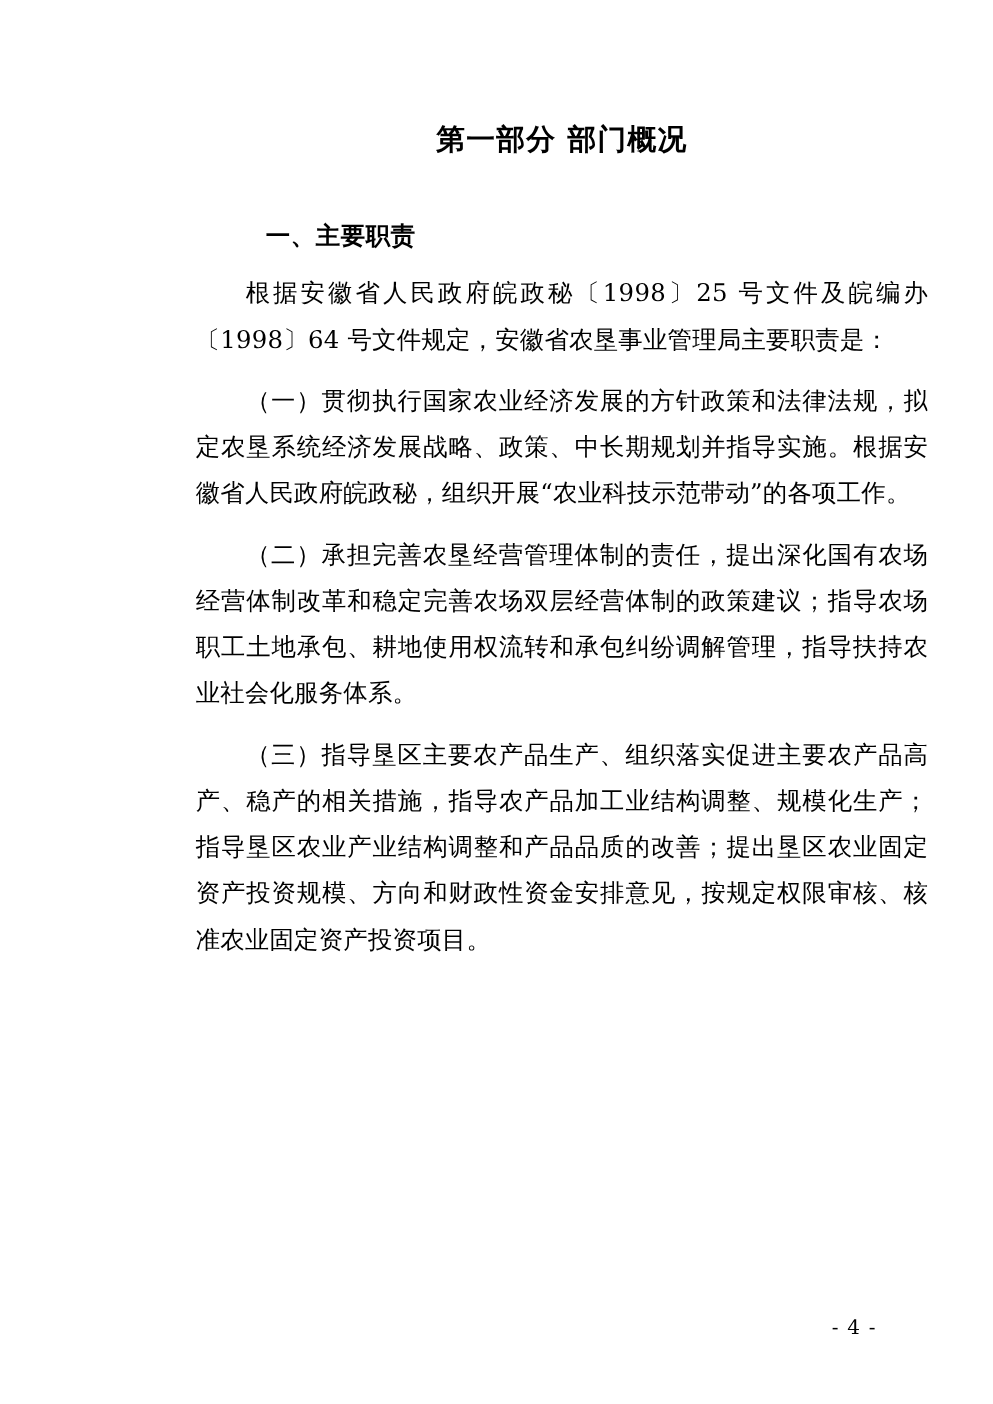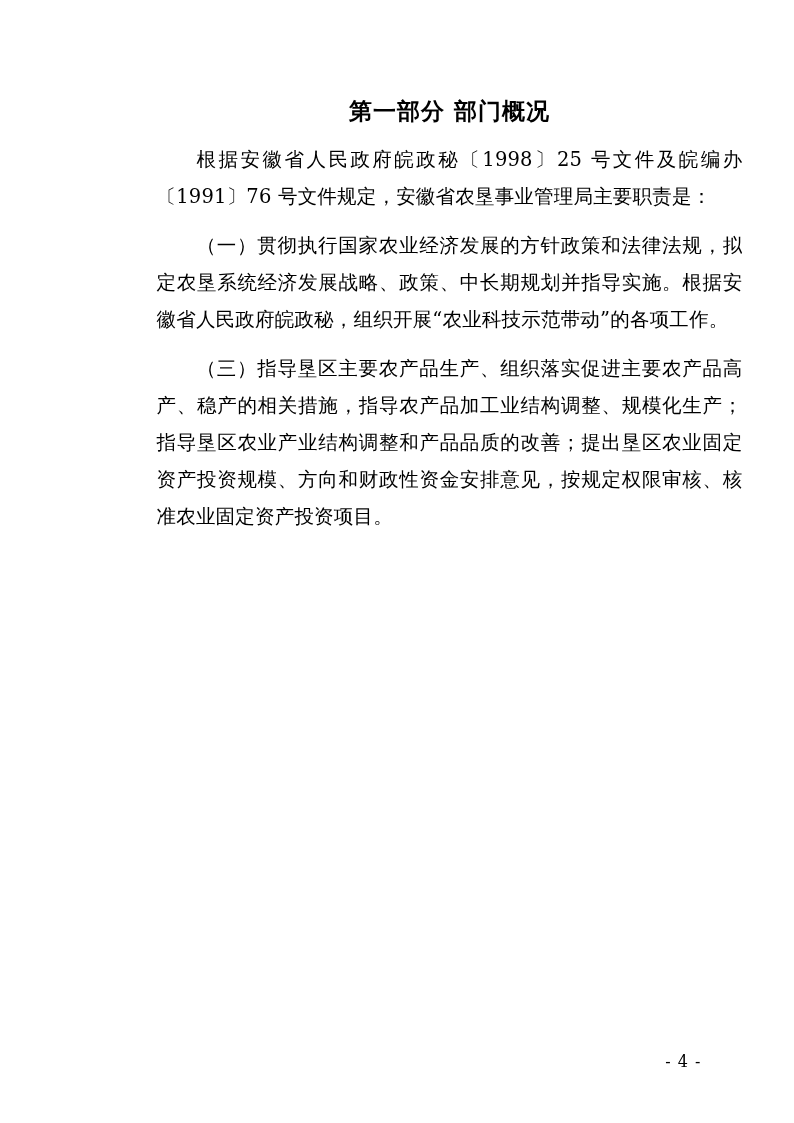--- a/index.html
+++ b/index.html
@@ -64,21 +64,23 @@
   }
 </style>
 </head>
 <body>
 
 <div class="page">
   <div class="content">
 
     <h1 class="doc-title">第一部分  部门概况</h1>
 
+    <h2 class="section-heading">一、主要职责</h2>
 
-    <p class="para">根据安徽省人民政府皖政秘〔1998〕25 号文件及皖编办〔1991〕76 号文件规定，安徽省农垦事业管理局主要职责是：</p>
+    <p class="para">根据安徽省人民政府皖政秘〔1998〕25 号文件及皖编办〔1998〕64 号文件规定，安徽省农垦事业管理局主要职责是：</p>
     <p class="para">（一）贯彻执行国家农业经济发展的方针政策和法律法规，拟定农垦系统经济发展战略、政策、中长期规划并指导实施。根据安徽省人民政府皖政秘，组织开展“农业科技示范带动”的各项工作。</p>
+    <p class="para">（二）承担完善农垦经营管理体制的责任，提出深化国有农场经营体制改革和稳定完善农场双层经营体制的政策建议；指导农场职工土地承包、耕地使用权流转和承包纠纷调解管理，指导扶持农业社会化服务体系。</p>
     <p class="para">（三）指导垦区主要农产品生产、组织落实促进主要农产品高产、稳产的相关措施，指导农产品加工业结构调整、规模化生产；指导垦区农业产业结构调整和产品品质的改善；提出垦区农业固定资产投资规模、方向和财政性资金安排意见，按规定权限审核、核准农业固定资产投资项目。</p>
 
   </div>
 
   <div class="page-number">- 4 -</div>
 </div>
 
 </body></html>

